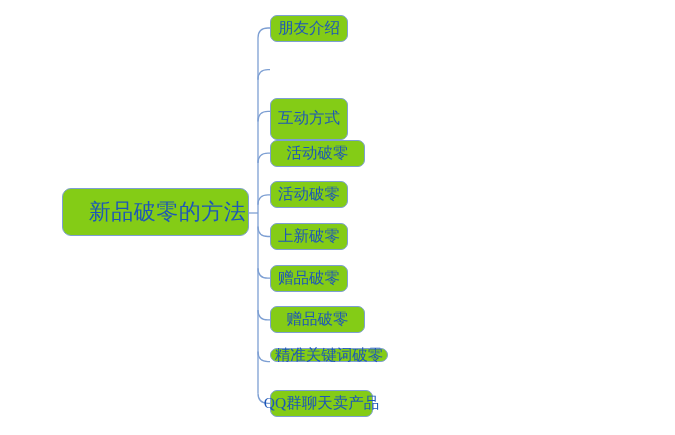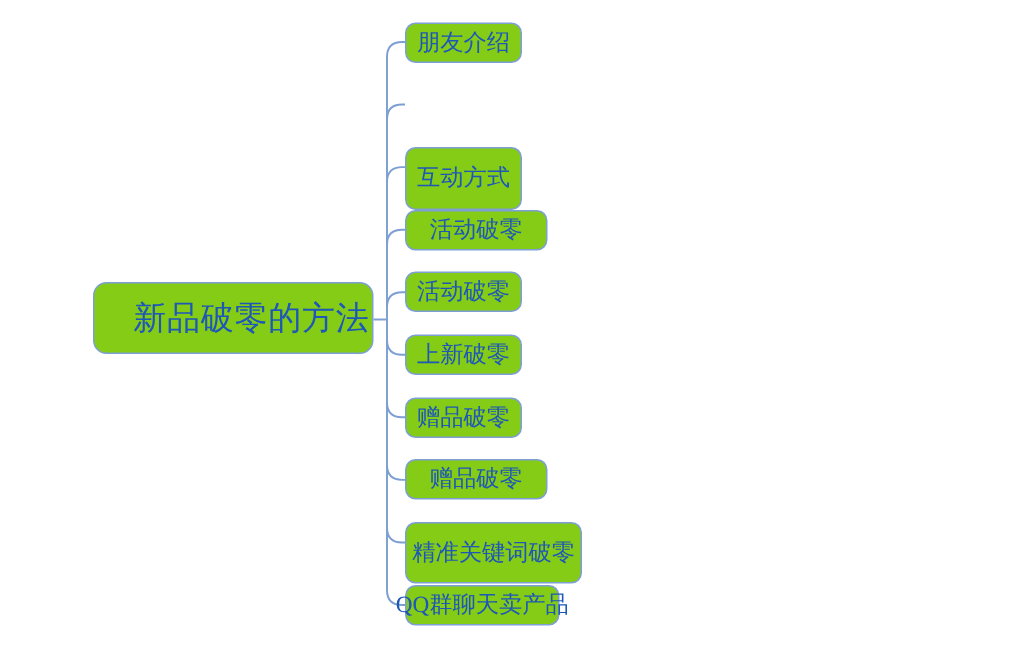--- a/index.html
+++ b/index.html
@@ -65,15 +65,15 @@
     </svg>
   <div class="topic-node root-node" style="left:62px; top:188px; width:187px; height:48px;">新品破零的方法</div>
 
 <div class="topic-node child-node" style="left: 270px; top: 14.5px; width: 78px; height: 27px;">朋友介绍</div>
     <div class="topic-node child-node" style="left: 270px; top: 97.9px; width: 78px; height: 42px;">互动方式</div>
     <div class="topic-node child-node" style="left: 270px; top: 139.6px; width: 95px; height: 27px;">活动破零</div>
     <div class="topic-node child-node" style="left: 270px; top: 181.3px; width: 78px; height: 27px;">活动破零</div>
     <div class="topic-node child-node" style="left: 270px; top: 223px; width: 78px; height: 27px;">上新破零</div>
     <div class="topic-node child-node" style="left: 270px; top: 264.7px; width: 78px; height: 27px;">赠品破零</div>
     <div class="topic-node child-node" style="left: 270px; top: 306.4px; width: 95px; height: 27px;">赠品破零</div>
-    <div class="topic-node child-node" style="left: 270px; top: 348.1px; width: 118px; height: 41px;">精准关键词破零</div>
+    <div class="topic-node child-node" style="left: 270px; top: 348.1px; width: 118px; height: 14px;">精准关键词破零</div>
     <div class="topic-node child-node" style="left: 270px; top: 389.8px; width: 103px; height: 27px;">QQ群聊天卖产品</div>
   </div>
 
 </body></html>

